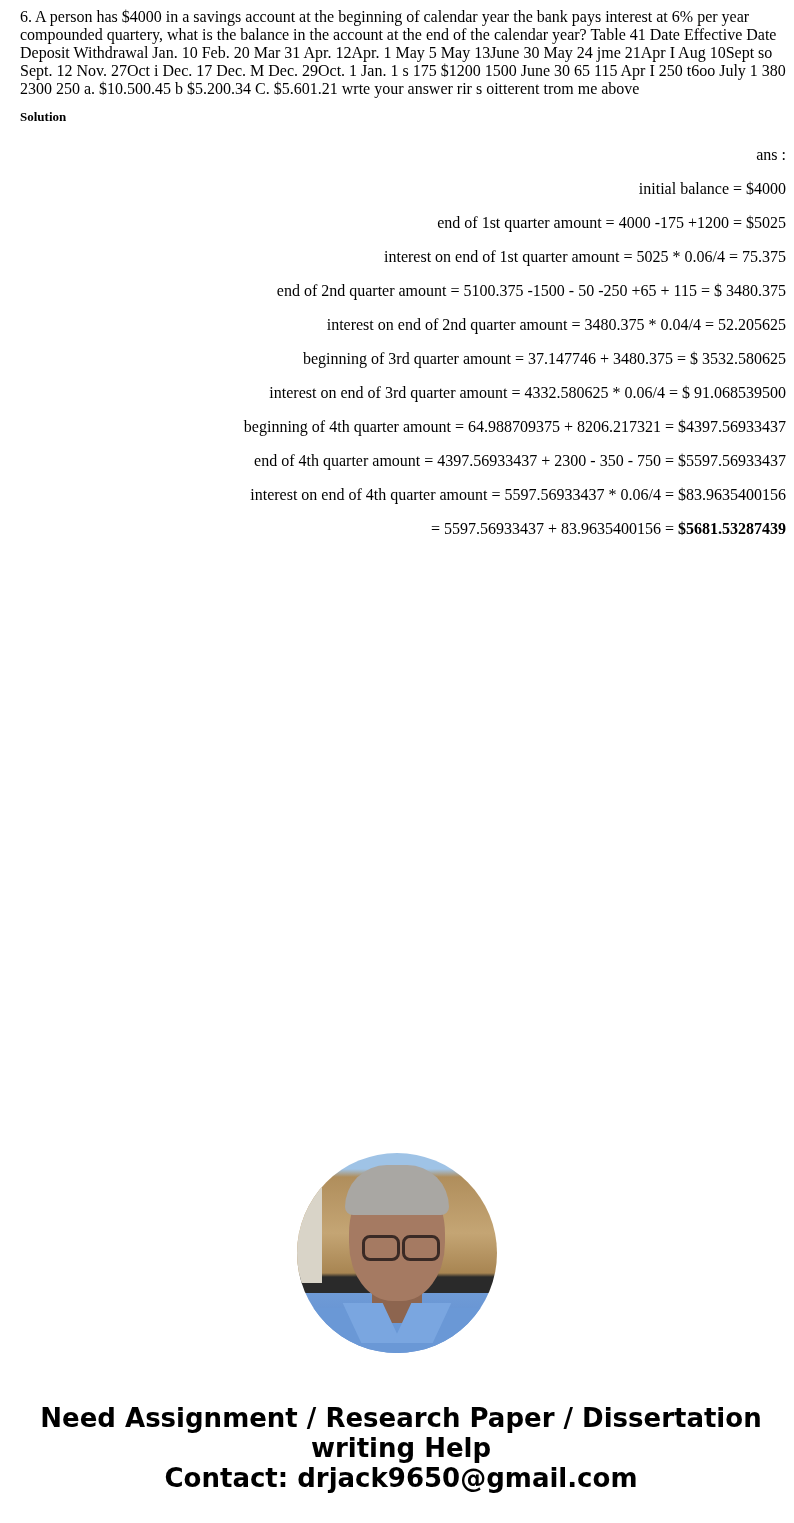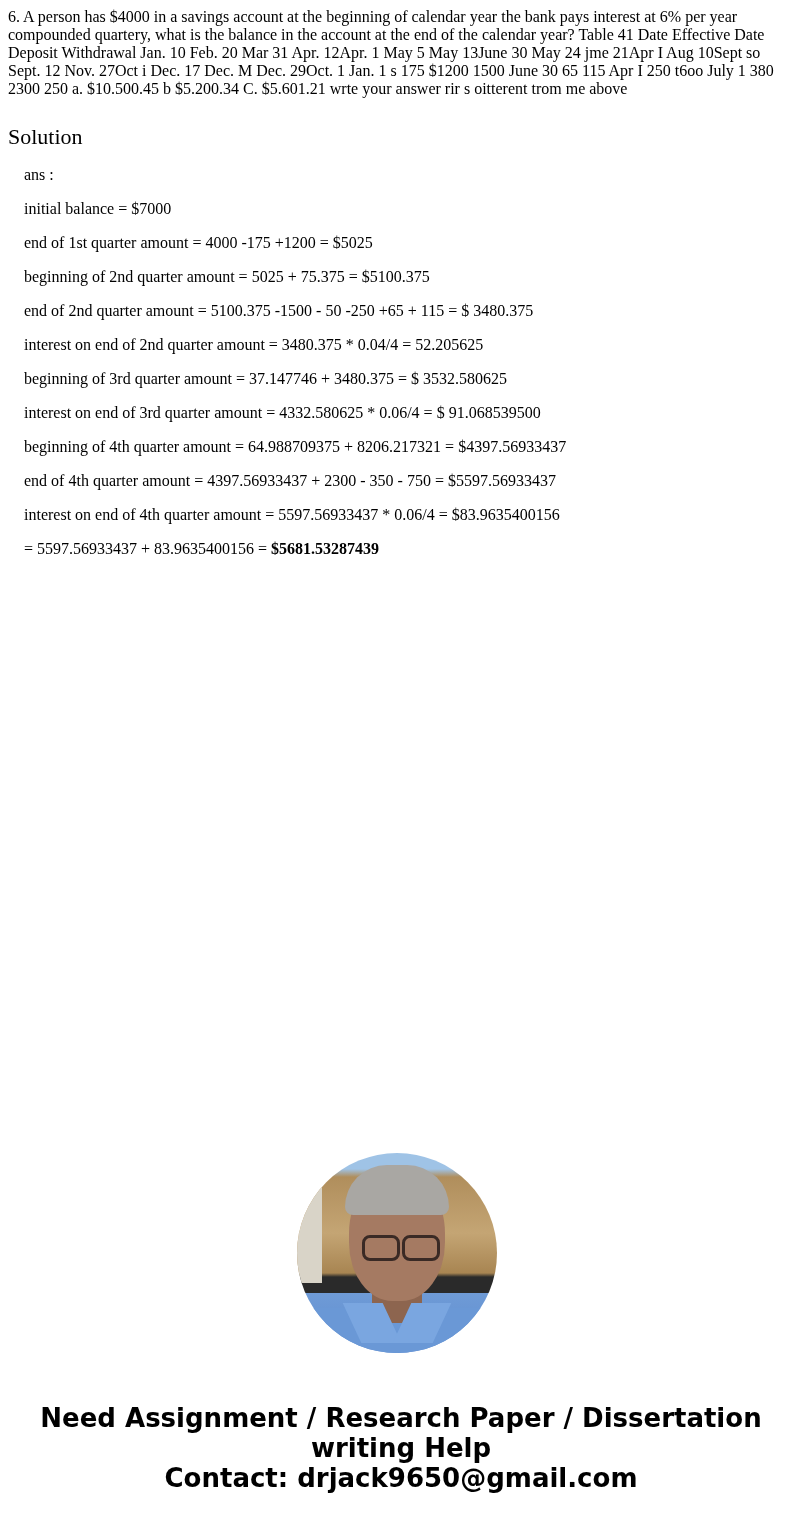--- a/index.html
+++ b/index.html
@@ -6,29 +6,29 @@
     body {
       width: 794px;
       height: 1523px;
       position: relative;
       font-family: "Liberation Serif", serif;
       color: #000;
       font-size: 16px;
       line-height: 18px;
       overflow: hidden;
     }
-    .content { padding: 8px 8px 0 8px; }
+    .content { padding: 8px 8px 0 20px; }
     .question { margin: 0 0 0 0; line-height: 18px; }
     h3.solution-heading {
-      font-size: 22px;
-      font-weight: normal;
-      margin: 28px 0 18px 0;
+      font-size: 13px;
+      font-weight: bold;
+      margin: 8px 0 18px 0;
       line-height: 22px;
     }
-    .line { margin: 0 0 16px 16px; line-height: 18px; }
+    .line { margin: 0 0 16px 8px; line-height: 18px; text-align: right; }
     .avatar-wrap {
       position: absolute;
       left: 297px;
       top: 1153px;
       width: 200px;
       height: 200px;
       border-radius: 50%;
       overflow: hidden;
       background: linear-gradient(#9fc3e6 0%, #9fc3e6 8%, #b08e5c 12%, #c4a574 40%, #a88552 60%, #2a2a2a 62%, #2a2a2a 70%, #6f9bd6 70%, #5b8ad0 100%);
     }
@@ -83,23 +83,23 @@
 </head>
 <body>
 
 <div class="content">
   <div class="question">6. A person has $4000 in a savings account at the beginning of calendar year the bank pays interest at 6% per year compounded quartery, what is the balance in the account at the end of the calendar year? Table 41 Date Effective Date Deposit Withdrawal Jan. 10 Feb. 20 Mar 31 Apr. 12Apr. 1 May 5 May 13June 30 May 24 jme 21Apr I Aug 10Sept so Sept. 12 Nov. 27Oct i Dec. 17 Dec. M Dec. 29Oct. 1 Jan. 1 s 175 $1200 1500 June 30 65 115 Apr I 250 t6oo July 1 380 2300 250 a. $10.500.45 b $5.200.34 C. $5.601.21 wrte your answer rir s oitterent trom me above</div>
 
   <h3 class="solution-heading">Solution</h3>
 
   <div>
     <p class="line">ans :</p>
-    <p class="line">initial balance = $7000</p>
+    <p class="line">initial balance = $4000</p>
     <p class="line">end of 1st quarter amount = 4000 -175 +1200 = $5025</p>
-    <p class="line">beginning of 2nd quarter amount = 5025 + 75.375 = $5100.375</p>
+    <p class="line">interest on end of 1st quarter amount = 5025 * 0.06/4 = 75.375</p>
     <p class="line">end of 2nd quarter amount = 5100.375 -1500 - 50 -250 +65 + 115 = $ 3480.375</p>
     <p class="line">interest on end of 2nd quarter amount = 3480.375 * 0.04/4 = 52.205625</p>
     <p class="line">beginning of 3rd quarter amount = 37.147746 + 3480.375 = $ 3532.580625</p>
     <p class="line">interest on end of 3rd quarter amount = 4332.580625 * 0.06/4 = $ 91.068539500</p>
     <p class="line">beginning of 4th quarter amount = 64.988709375 + 8206.217321 = $4397.56933437</p>
     <p class="line">end of 4th quarter amount = 4397.56933437 + 2300 - 350 - 750 = $5597.56933437</p>
     <p class="line">interest on end of 4th quarter amount = 5597.56933437 * 0.06/4 = $83.9635400156</p>
     <p class="line"><span>= 5597.56933437 + 83.9635400156 = </span><strong>$5681.53287439</strong></p>
   </div>
 </div>

